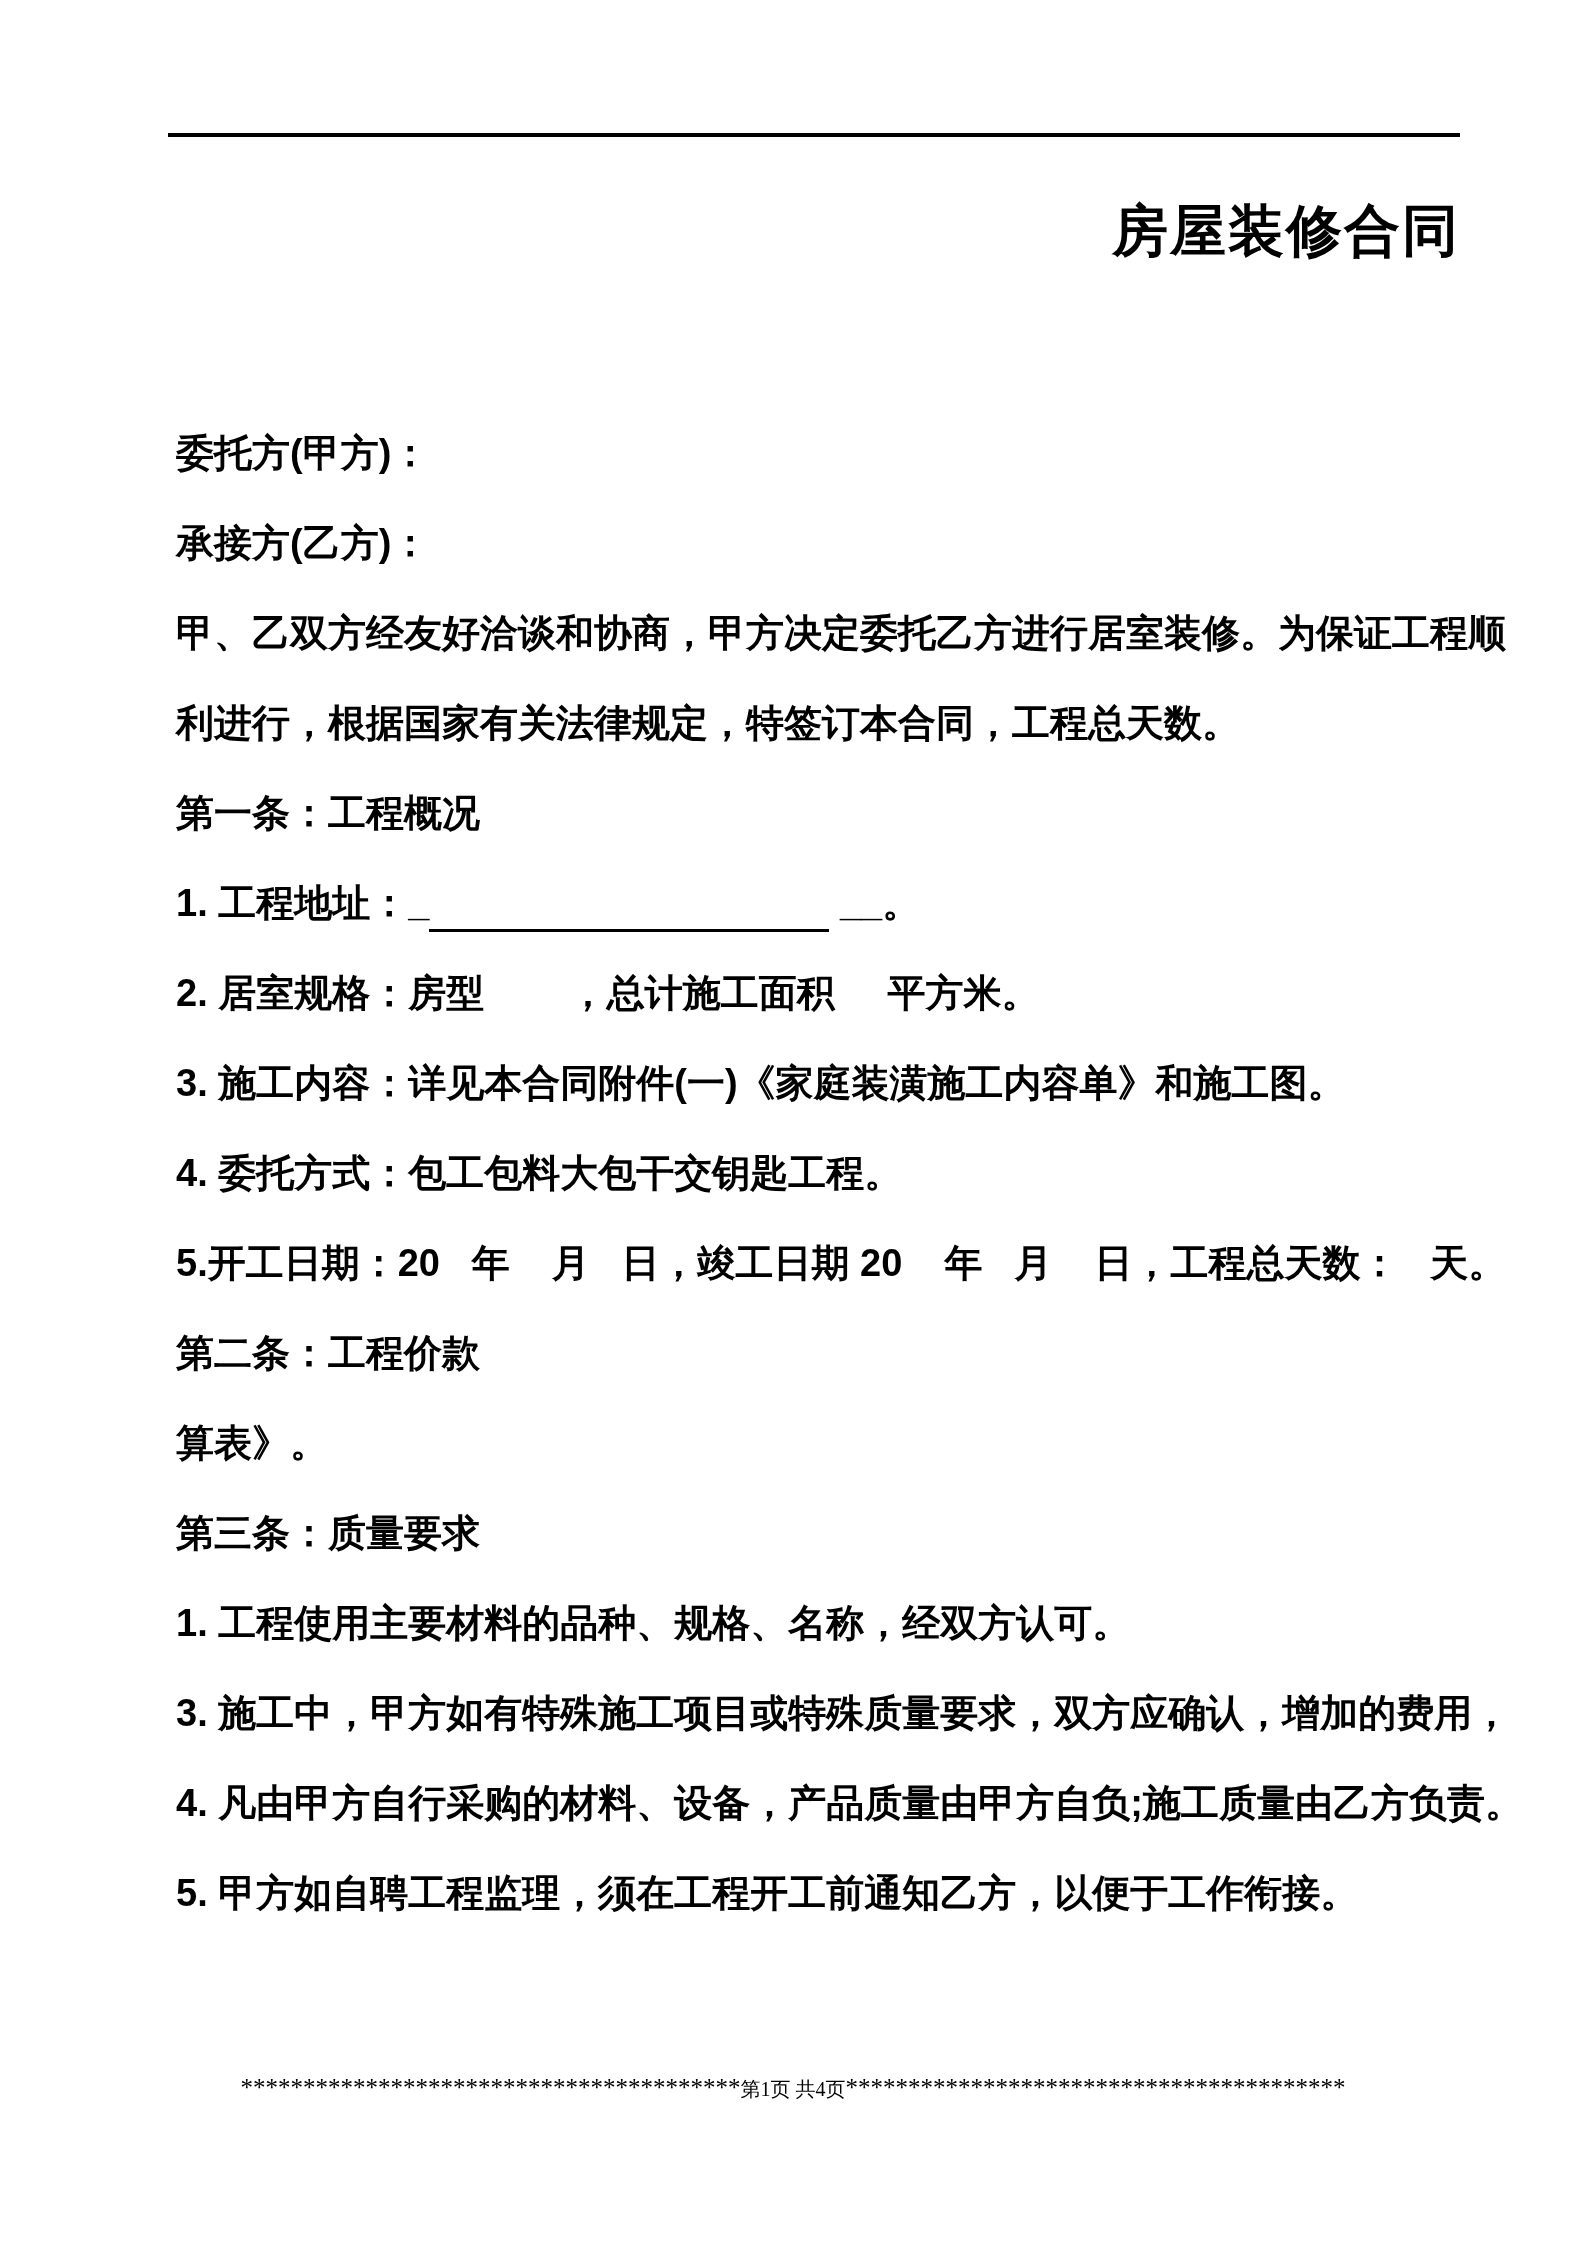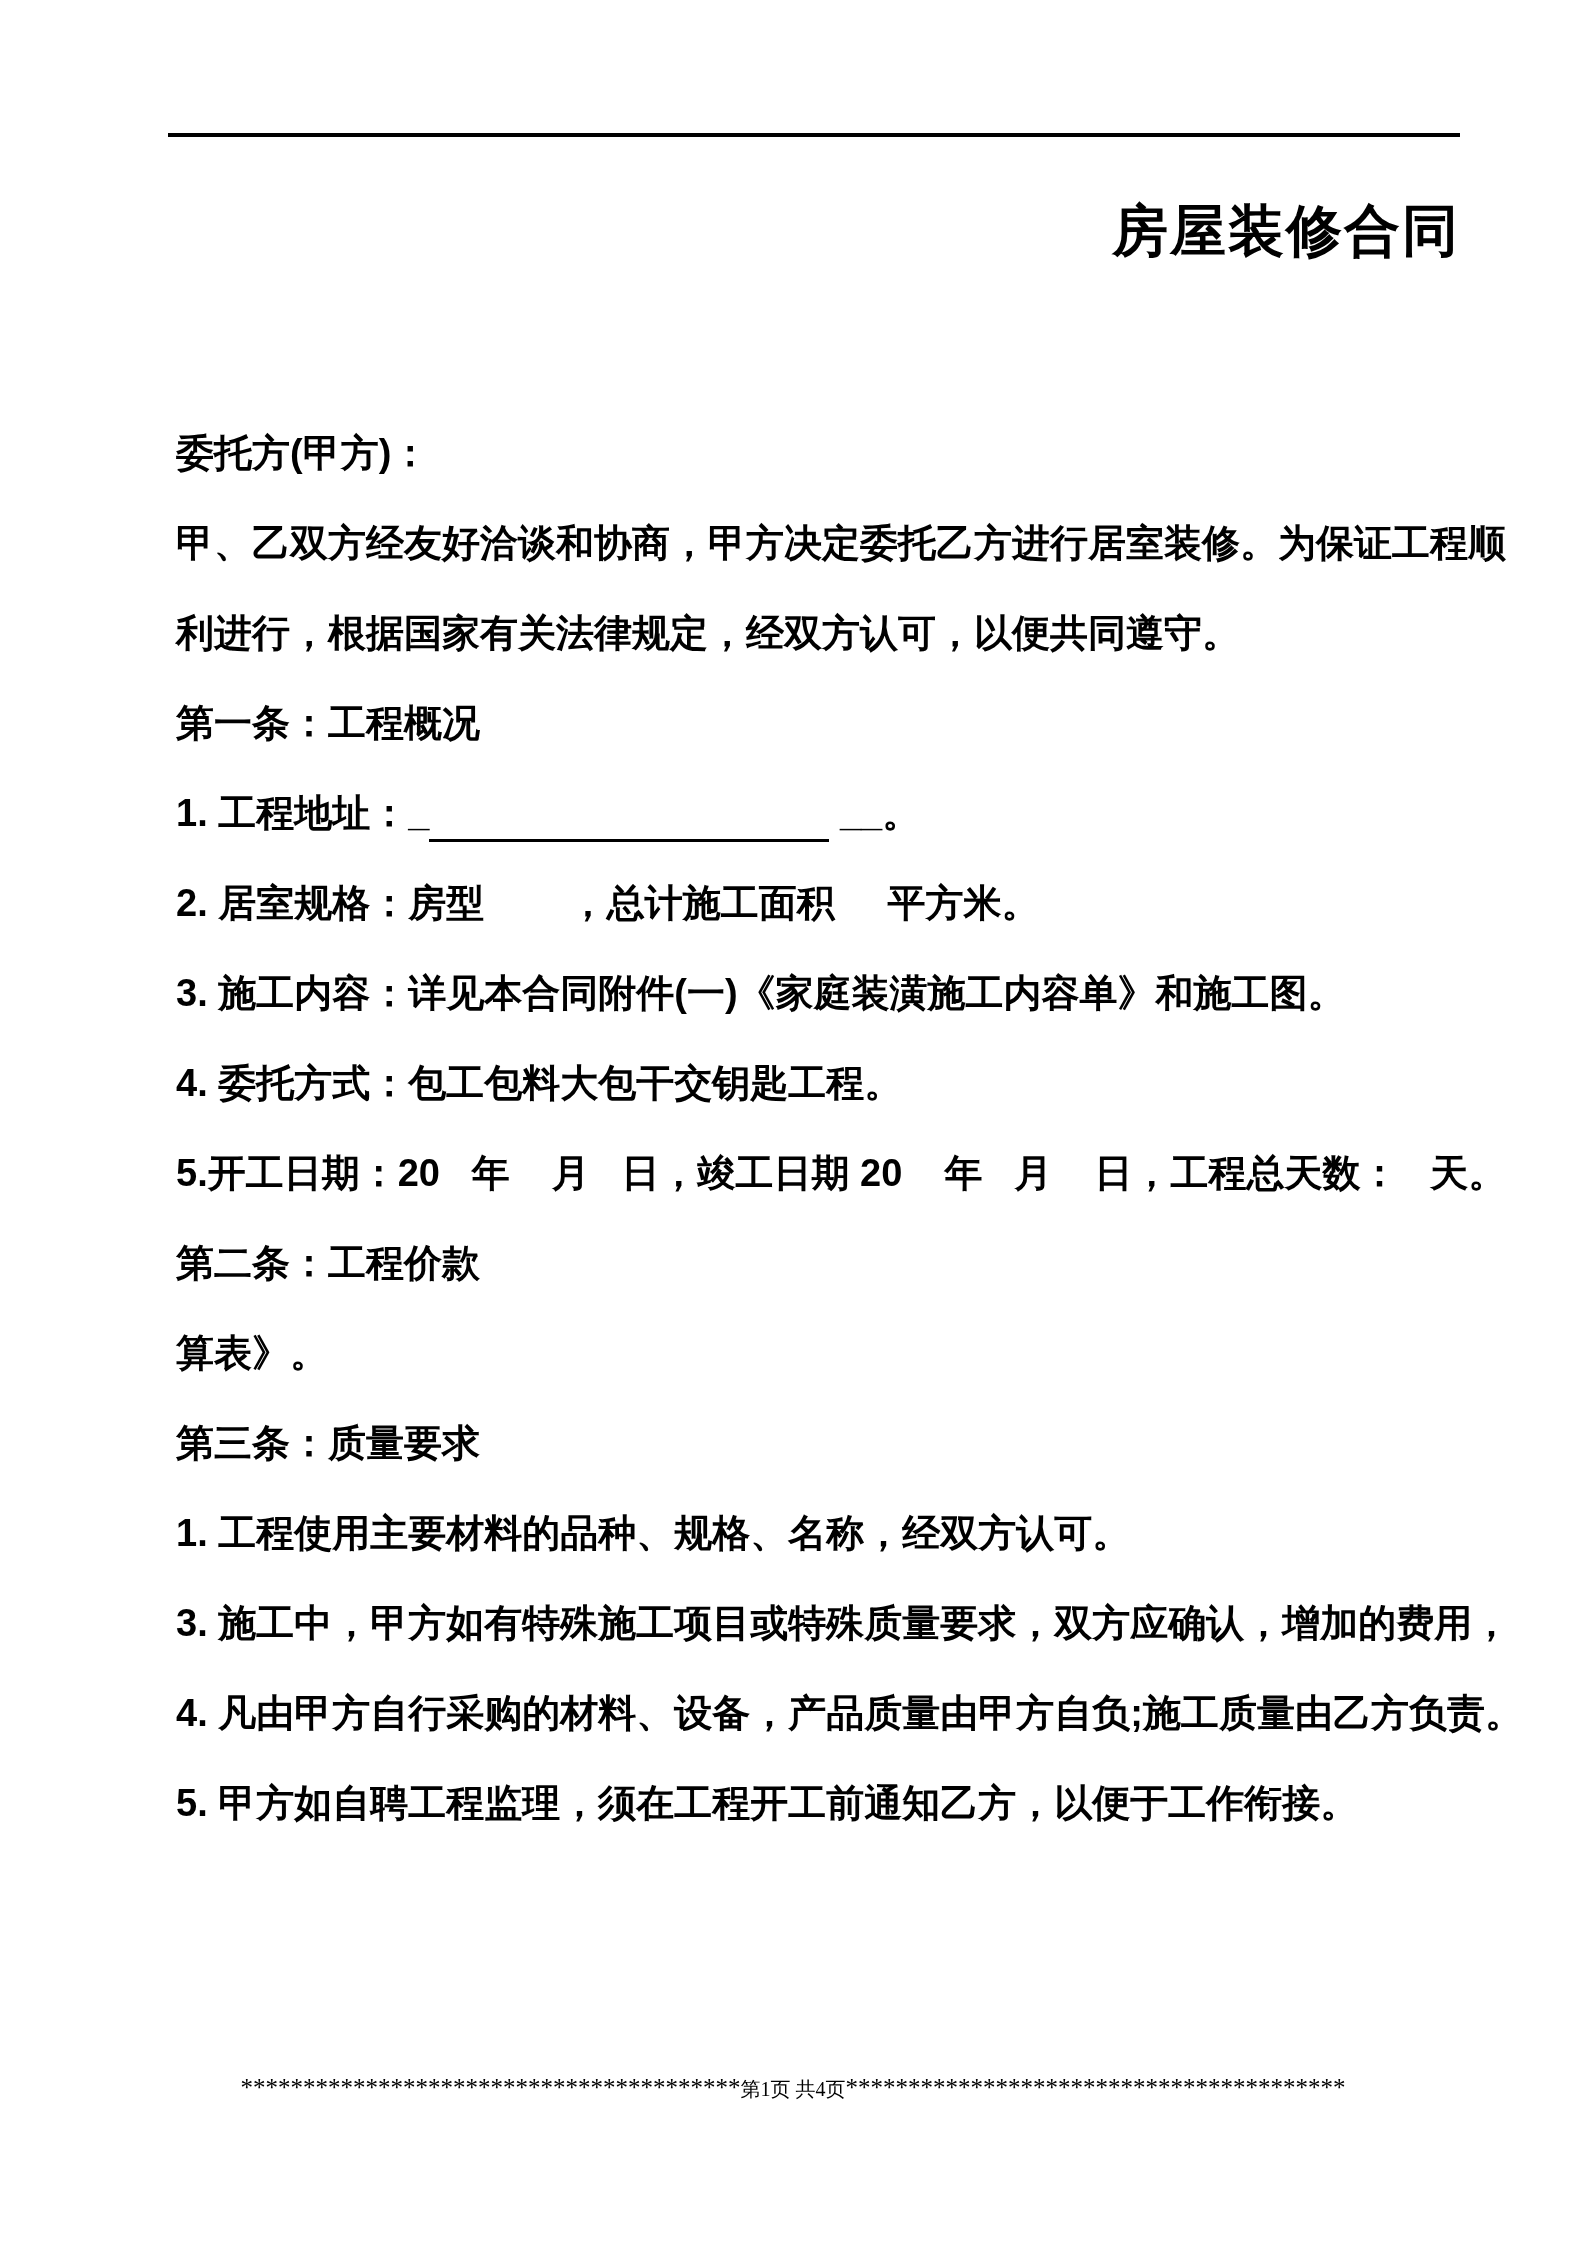--- a/index.html
+++ b/index.html
@@ -78,23 +78,24 @@
 
 <div class="page">
 
   <div class="header-rule"></div>
 
   <h1 class="doc-title">房屋装修合同</h1>
 
   <div class="doc-body">
 
     <p class="line">委托方(甲方)：</p>
+    <p class="line">承接方(乙方)：</p>
 
     <p class="line">甲、乙双方经友好洽谈和协商，甲方决定委托乙方进行居室装修。为保证工程顺</p>
-    <p class="line">利进行，根据国家有关法律规定，经双方认可，以便共同遵守。</p>
+    <p class="line">利进行，根据国家有关法律规定，特签订本合同，工程总天数。</p>
 
     <p class="line">第一条：工程概况</p>
 
     <p class="line"><span>1. 工程地址：_</span><span class="blank blank-address"></span><span> __。</span></p>
 
     <p class="line">2. 居室规格：房型        ，总计施工面积     平方米。</p>
     <p class="line">3. 施工内容：详见本合同附件(一)《家庭装潢施工内容单》和施工图。</p>
     <p class="line">4. 委托方式：包工包料大包干交钥匙工程。</p>
     <p class="line">5.开工日期：20   年    月   日，竣工日期 20    年   月    日，工程总天数：   天。</p>
 

